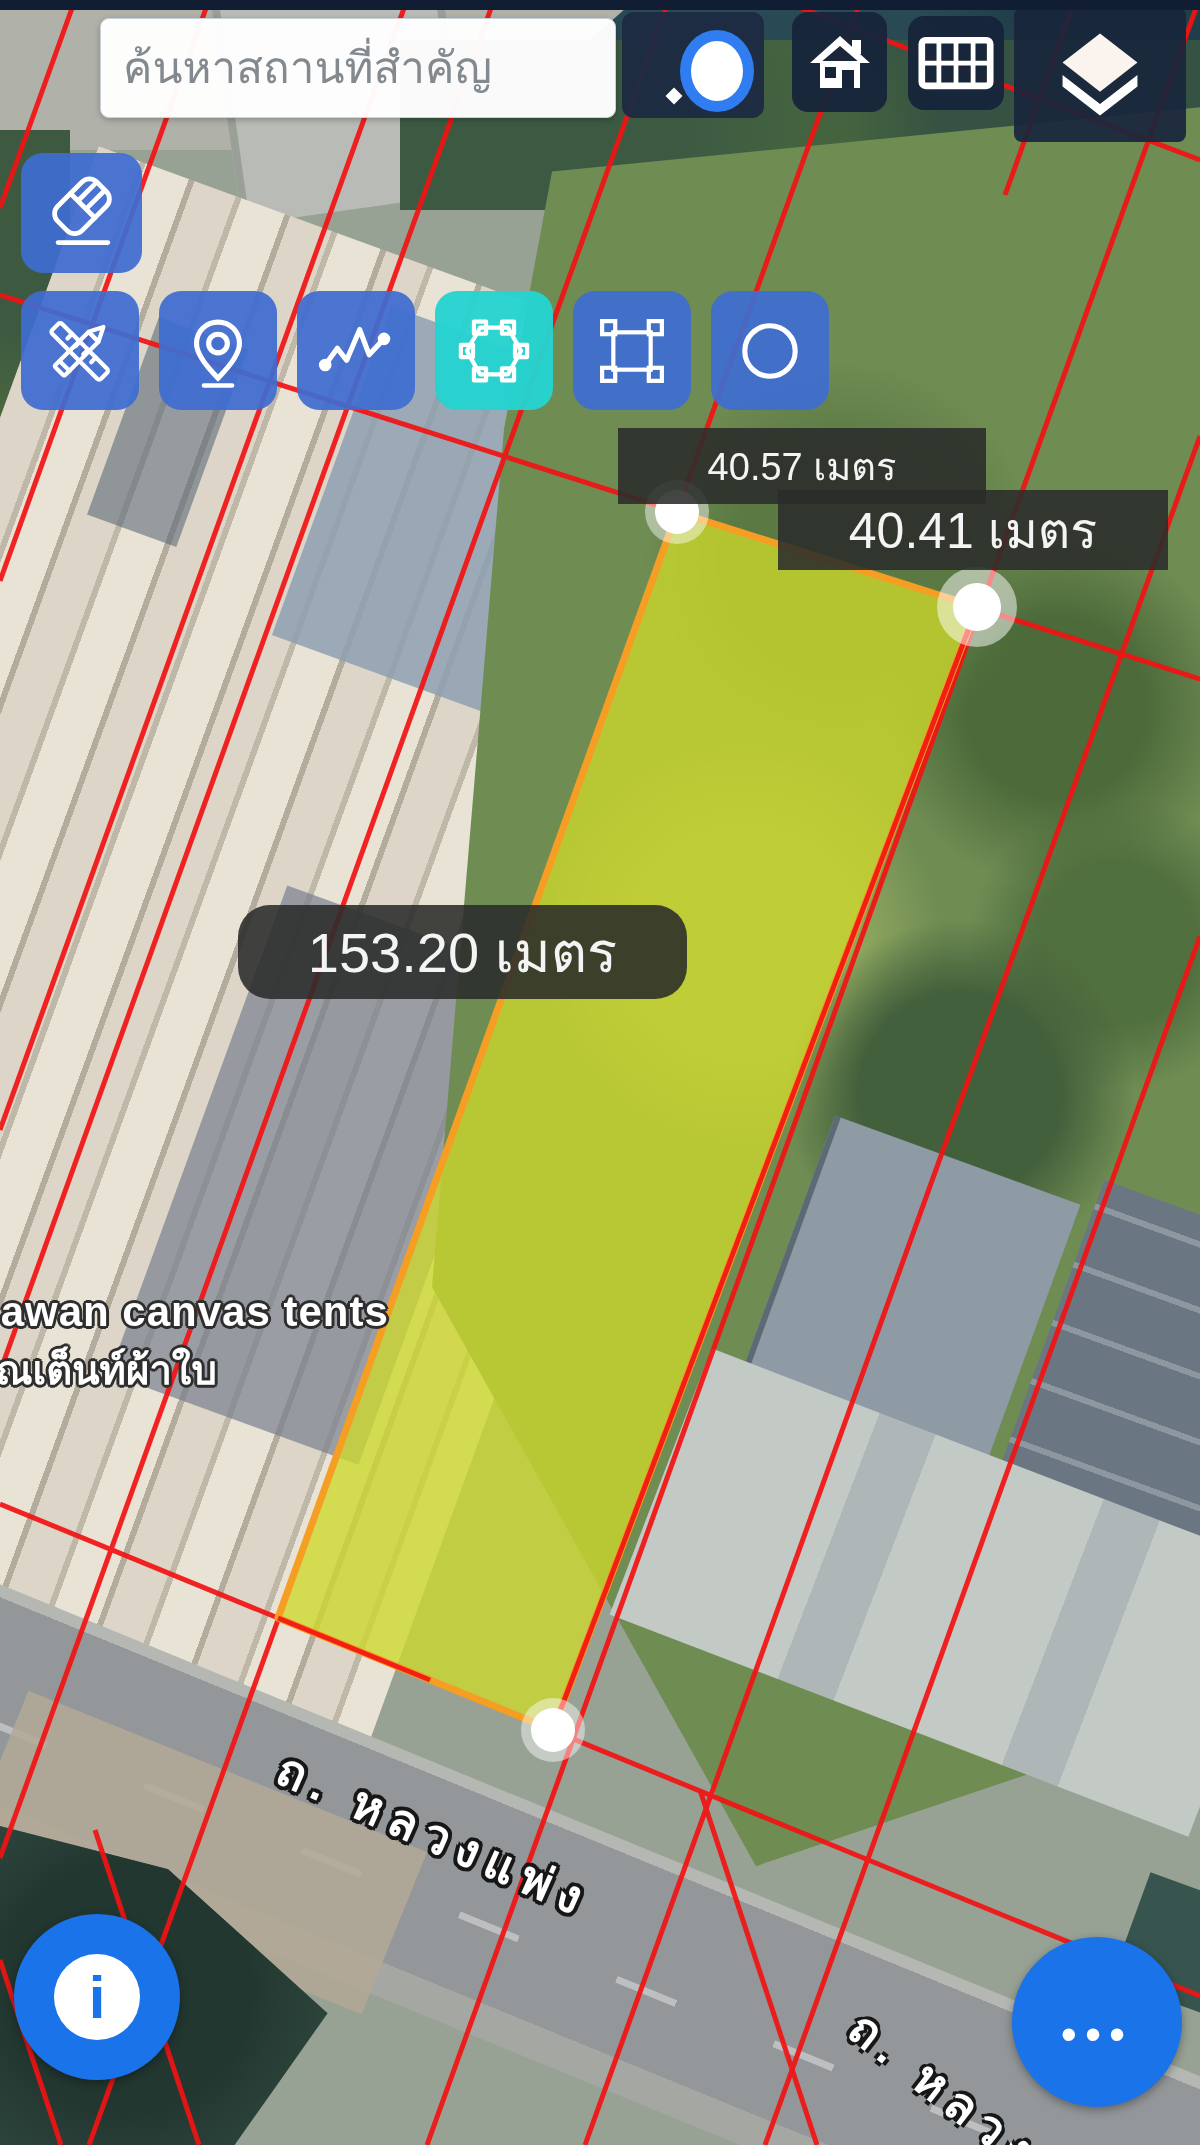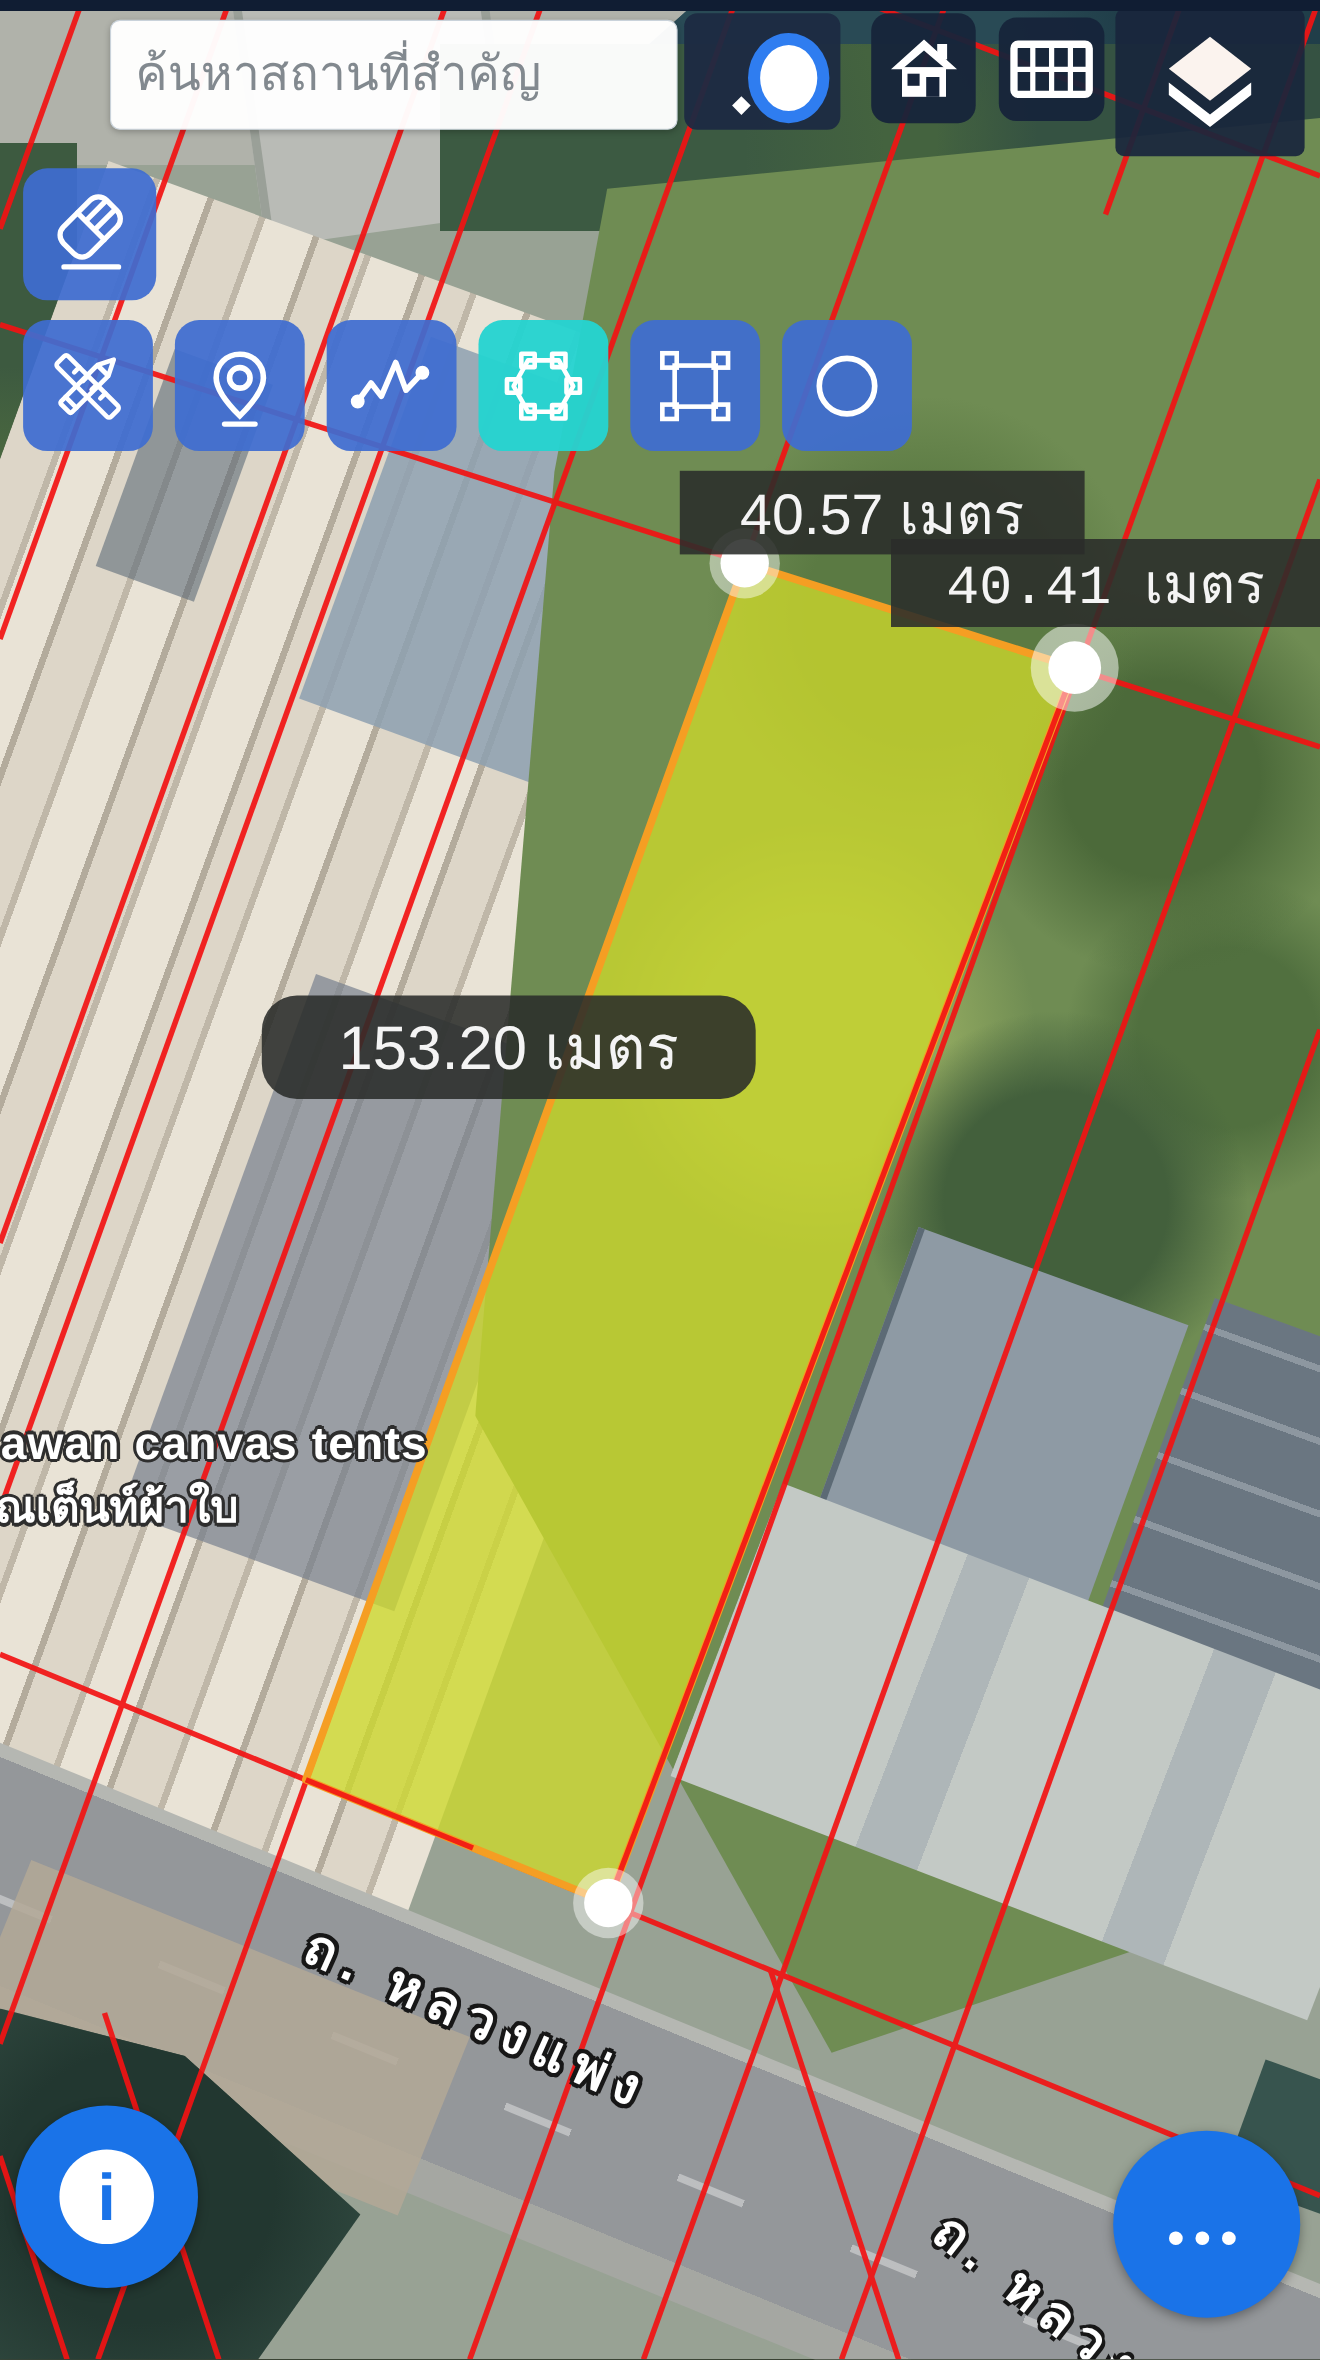--- a/index.html
+++ b/index.html
@@ -66,22 +66,22 @@
     transform:rotate(24deg);transform-origin:0 0;
     text-shadow:-4px 0 #171717,4px 0 #171717,0 -4px #171717,0 4px #171717,
       -3px -3px #171717,3px 3px #171717,3px -3px #171717,-3px 3px #171717;}
   .roadlabel2{left:878px;top:1992px;font-size:47px;letter-spacing:9px;
     transform:rotate(38deg);transform-origin:0 0;
     text-shadow:-4px 0 #171717,4px 0 #171717,0 -4px #171717,0 4px #171717;}
 
   
   .measure{position:absolute;z-index:4;background:rgba(42,44,42,.88);color:#f4f4f4;
     display:flex;align-items:center;justify-content:center;white-space:nowrap;overflow:hidden;}
-  .m1{left:618px;top:428px;width:368px;height:76px;font-size:52px;}
-  .m2{left:810px;top:490px;width:390px;height:80px;font-size:50px;font-family:Liberation Mono, monospace;}
+  .m1{left:618px;top:428px;width:368px;height:76px;font-size:38px;}
+  .m2{left:778px;top:490px;width:390px;height:80px;font-size:50px;}
   .m3{left:238px;top:905px;width:449px;height:94px;font-size:56px;border-radius:32px;}
   .m4{left:188px;top:1527px;width:415px;height:92px;font-size:56px;}
 
   
   .topbar{position:absolute;left:0;top:0;width:1200px;height:10px;background:#101d33;z-index:6;}
   .search-input{position:absolute;left:100px;top:18px;width:516px;height:100px;z-index:5;
     background:rgba(255,255,255,.97);border:1px solid #c9d2da;border-radius:9px;
     box-shadow:0 2px 6px rgba(0,0,0,.25);font-size:44px;color:#a16207;padding:0 22px;box-sizing:border-box;
     font-family:"Liberation Sans","DejaVu Sans",sans-serif;}
   .search-input::placeholder{color:#82898f;}

